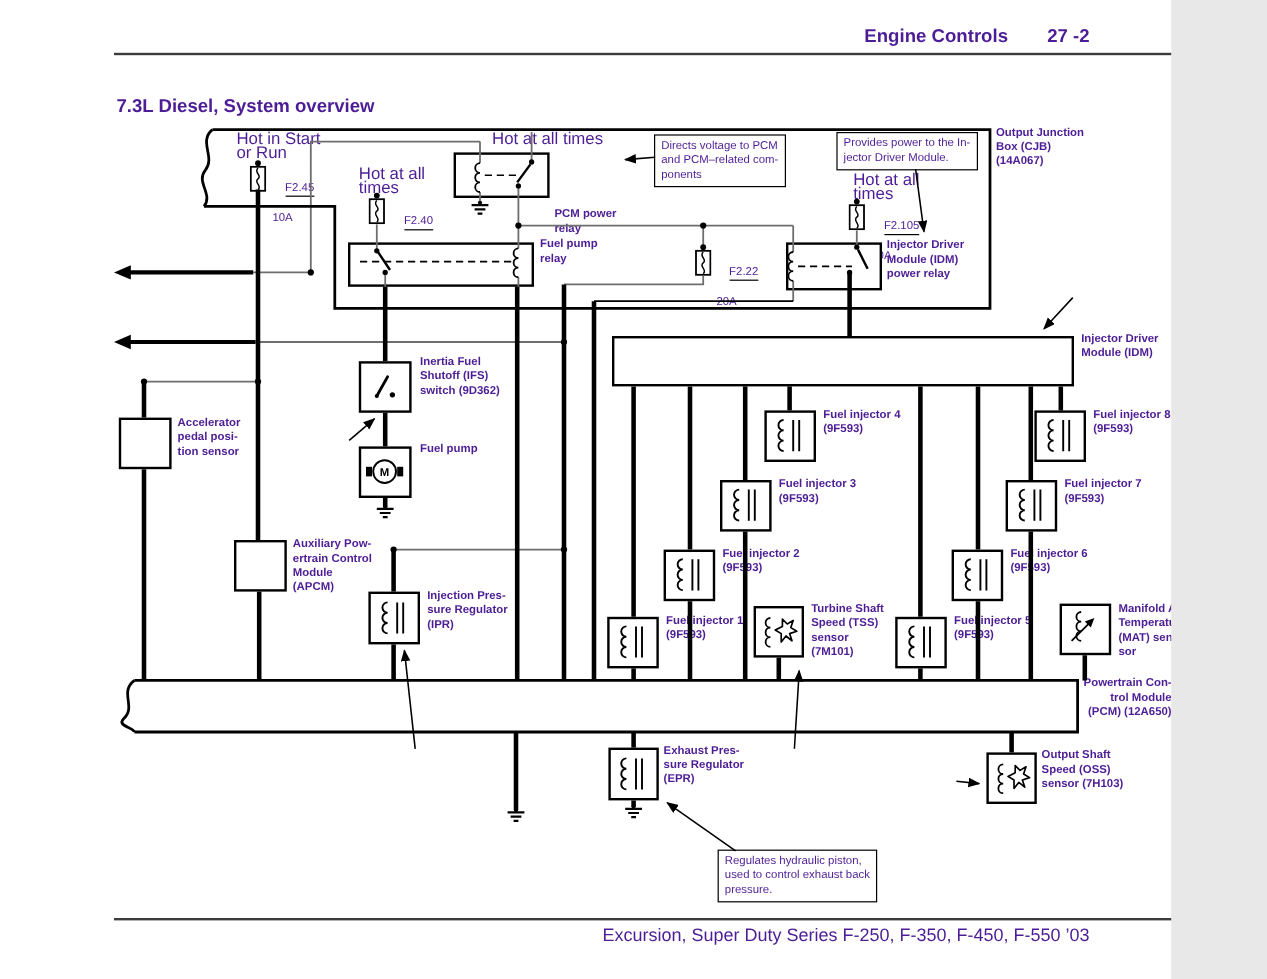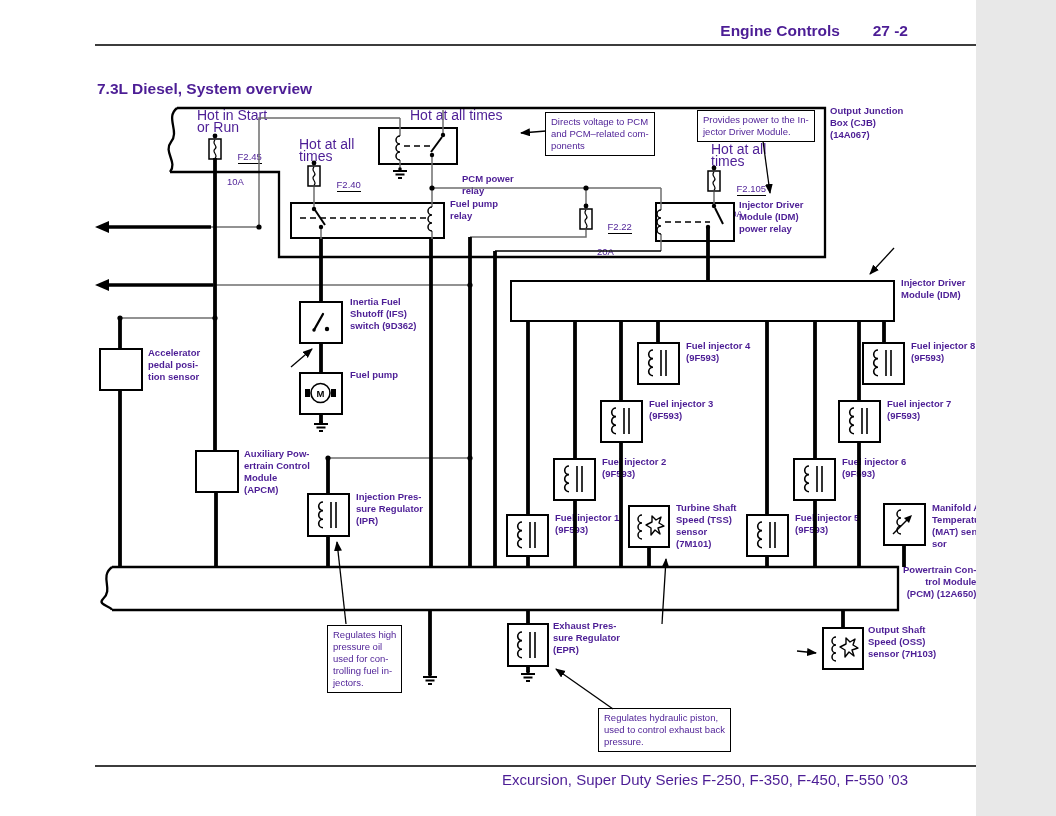--- a/index.html
+++ b/index.html
@@ -233,25 +233,20 @@
 (EPR)</div>
   <div class="lbl" style="left:868px;top:624px;">Output Shaft
 Speed (OSS)
 sensor (7H103)</div>
 
   <div class="note" style="left:545px;top:112px;">Directs voltage to PCM
 and PCM–related com-
 ponents</div>
   <div class="note" style="left:697px;top:110px;">Provides power to the In-
 jector Driver Module.</div>
-  <div class="note" style="left:327px;top:625px;">Regulates high
-pressure oil
-used for con-
-trolling fuel in-
-jectors.</div>
   <div class="note" style="left:598px;top:708px;">Regulates hydraulic piston,
 used to control exhaust back
 pressure.</div>
 
   <div class="rule" style="left:95px;top:765px;width:894px;height:1.5px;"></div>
   <div class="ftr" style="right:68px;top:771px;">Excursion, Super Duty Series F-250, F-350, F-450, F-550 ’03</div>
 
   <svg class="overlay" width="1056" height="816" viewBox="0 0 1056 816">
     <defs>
       <marker id="ah" markerWidth="11" markerHeight="9" refX="9" refY="4" orient="auto" markerUnits="userSpaceOnUse">

